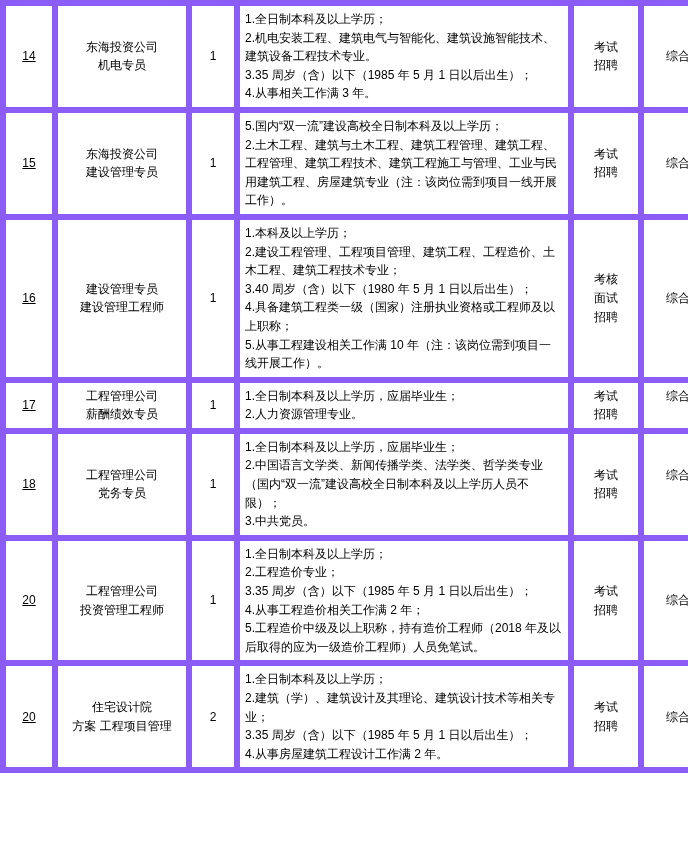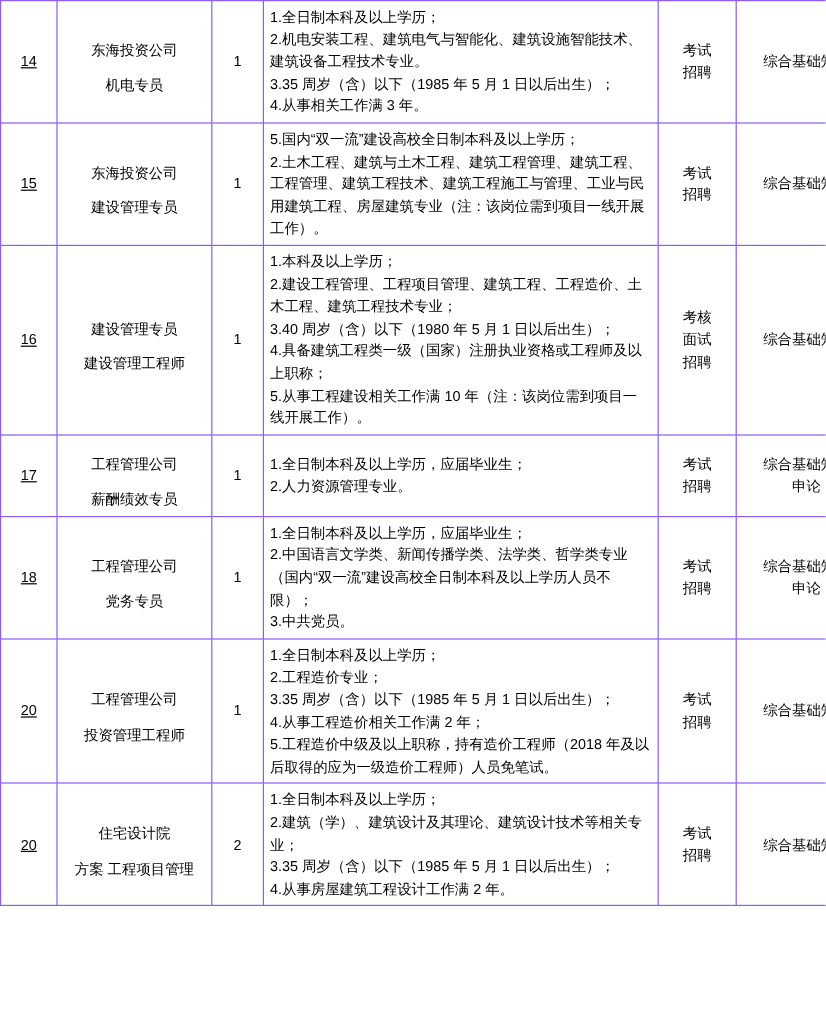--- a/index.html
+++ b/index.html
@@ -12,21 +12,21 @@
     height: 860px;
     font-family: "Liberation Sans", sans-serif;
     color: #000000;
   }
   #recruit-table {
     border-collapse: collapse;
     width: 688px;
     table-layout: fixed;
   }
   #recruit-table td {
-    border: 1px solid #8b5cf6;
+    border: 6px solid #8b5cf6;
     vertical-align: middle;
     font-size: 12px;
     line-height: 1.55;
     padding: 4px 5px;
   }
   td.col-no {
     width: 36px;
     text-align: center;
     text-decoration: underline;
   }
@@ -52,21 +52,20 @@
   td.col-subject {
     width: 106px;
     text-align: center;
   }
   .line {
     display: block;
     white-space: normal;
   }
   .post-line {
     display: block;
-    margin-top: 11px;
   }
   .method-line {
     display: block;
   }
   .subject-line {
     display: block;
   }
 </style>
 </head>
 <body>

